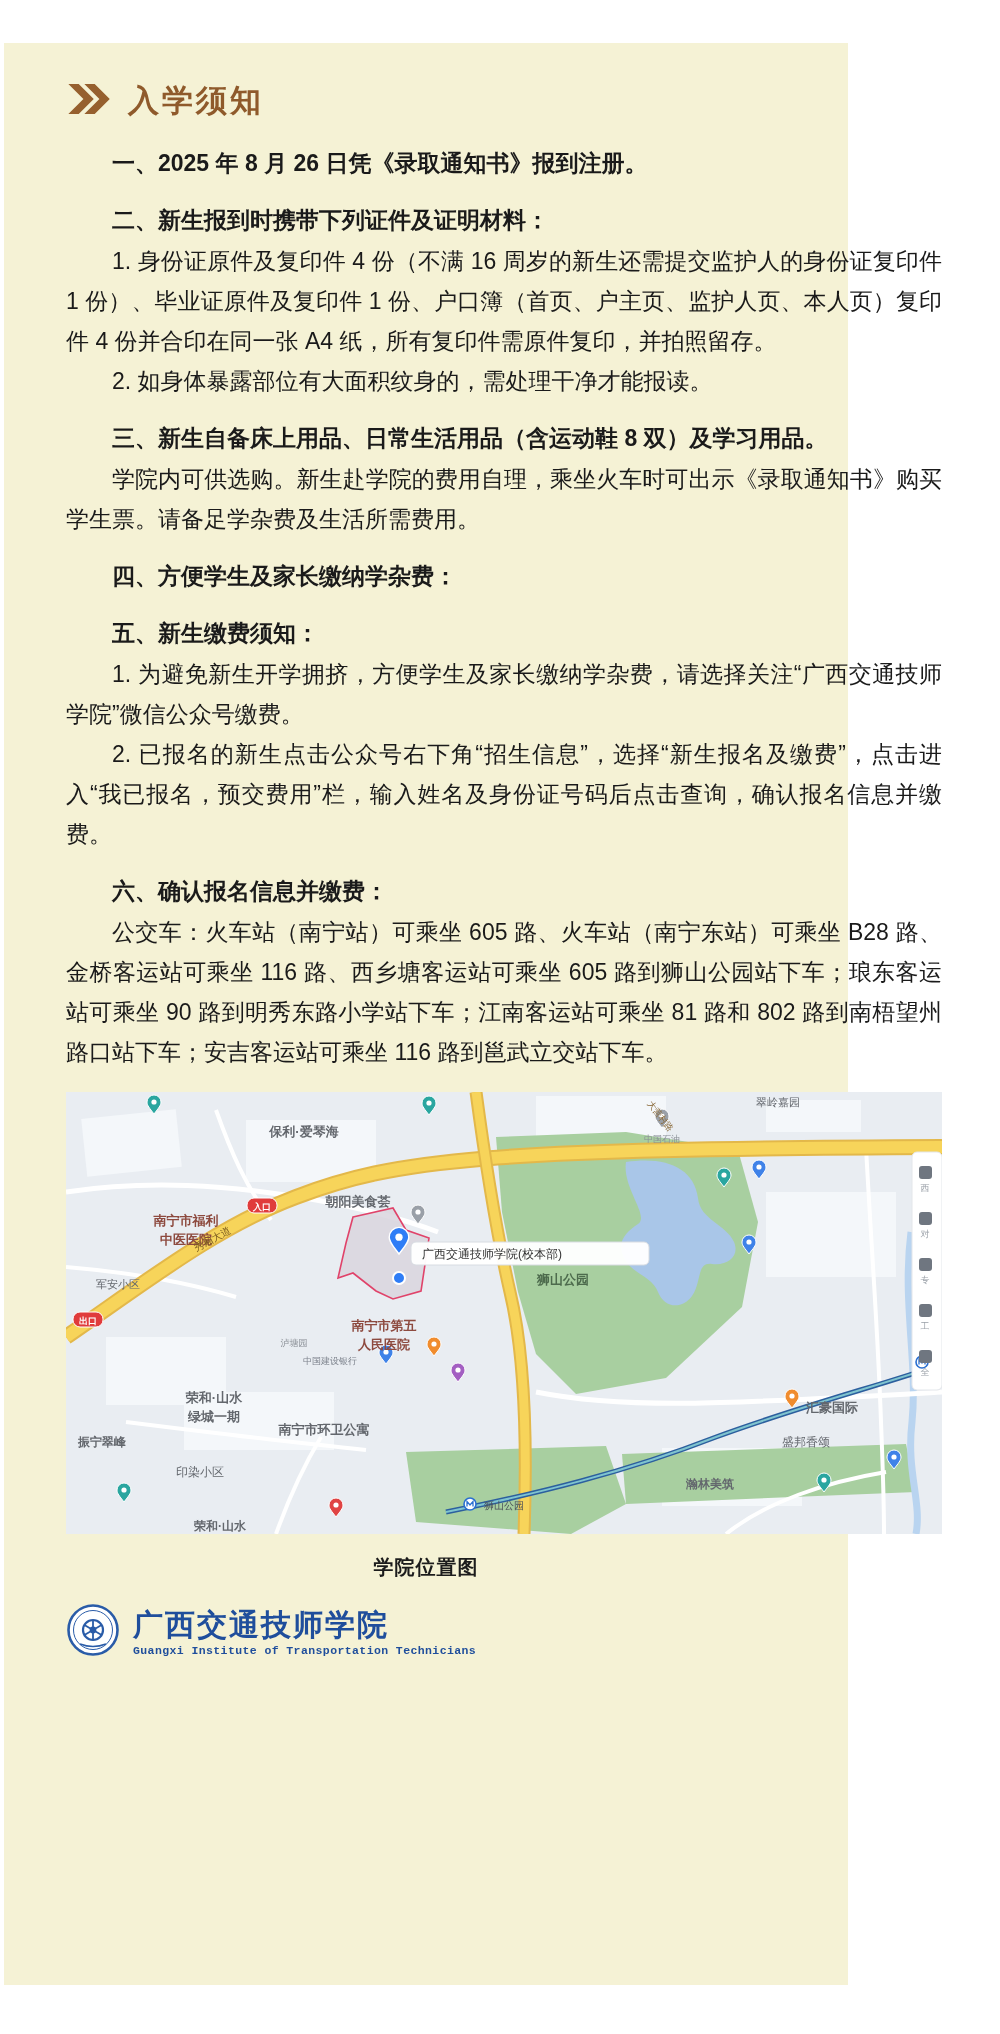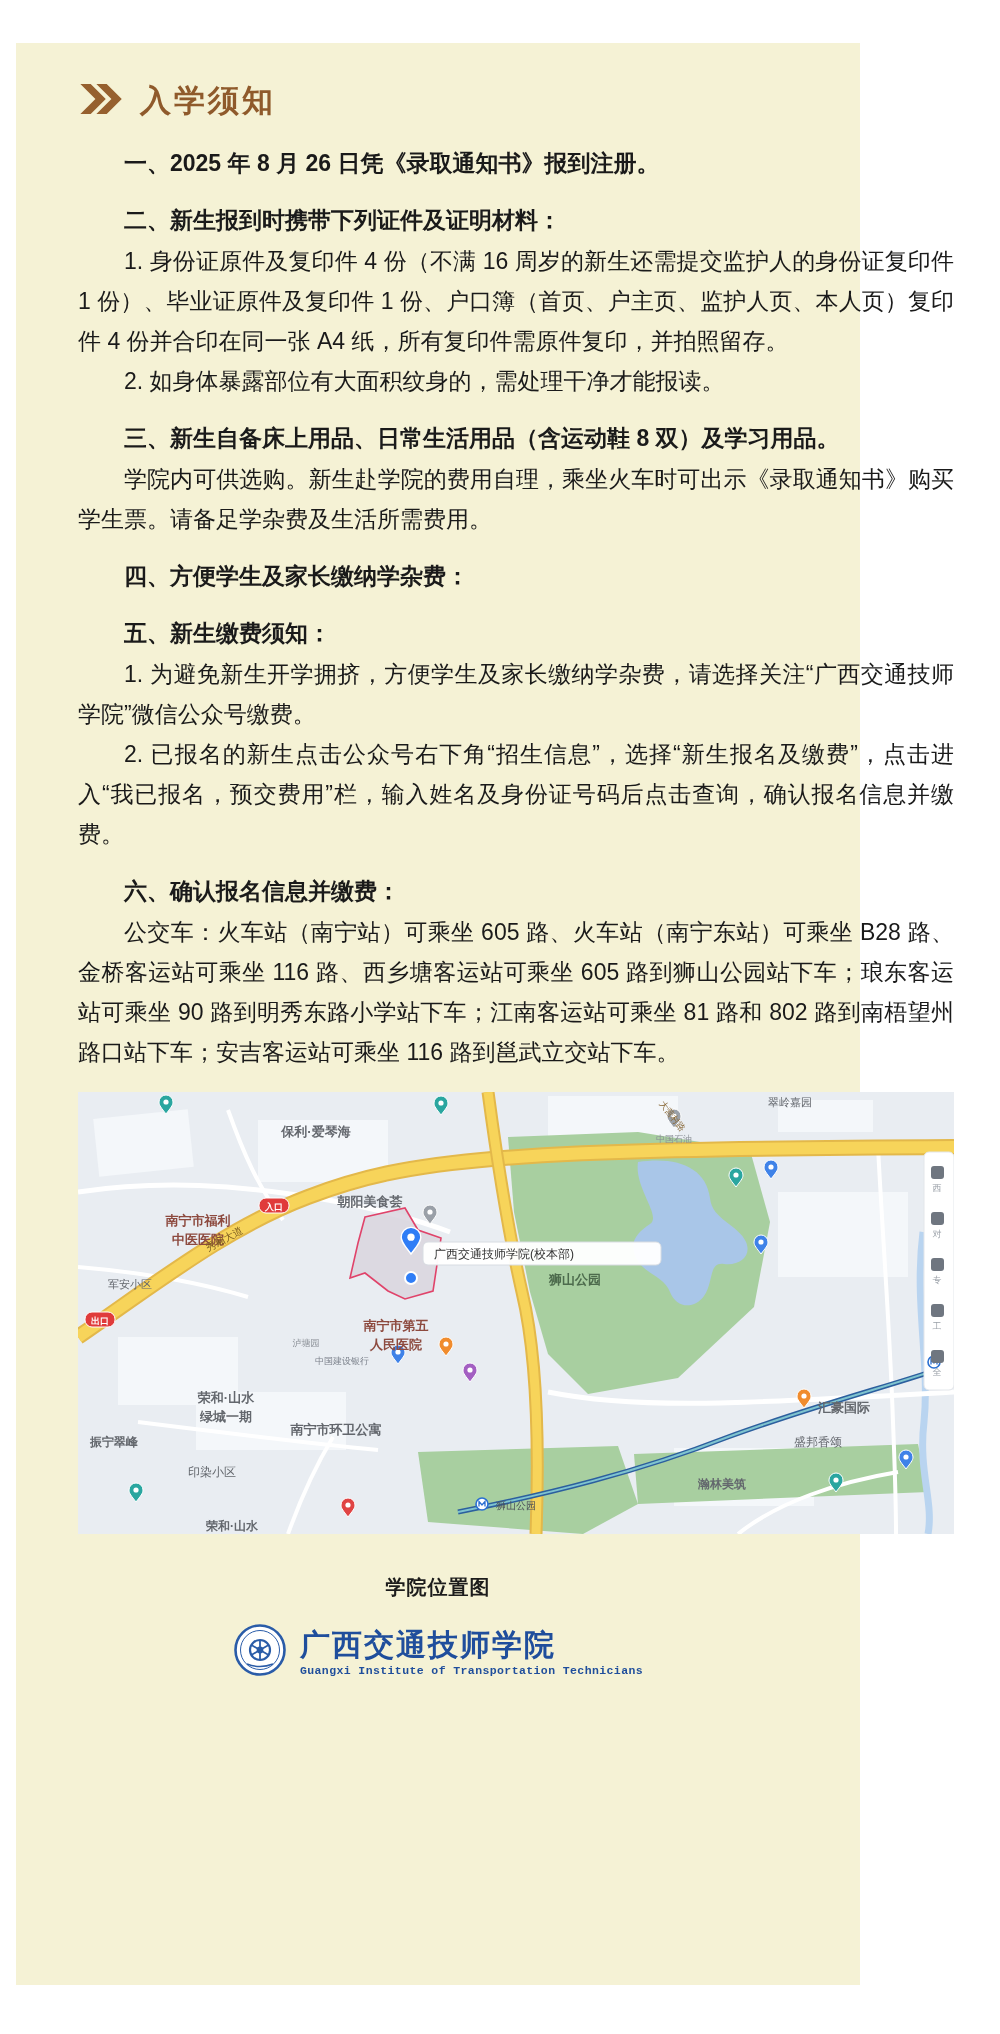--- a/index.html
+++ b/index.html
@@ -2,34 +2,34 @@
 <html style="--page-bg: #ffffff; --sheet-bg: #f5f2d5; --title-color: #8f5a2b; --text-color: #1a1a1a; --logo-blue: #1f4e9c; --map-bg: #e9edf2; --park-green: #a8cfa0; --lake-blue: #a9c6e8; --road-yellow: #f7d45a; --road-casing: #e3b84a; --campus-pink: #e0436a; --badge-red: #e03b3b;"><head>
 <meta charset="utf-8">
 <style>
   :root{
     --page-bg:#ffffff; --sheet-bg:#f5f2d5; --title-color:#8f5a2b; --text-color:#1a1a1a;
     --logo-blue:#1f4e9c; --map-bg:#e9edf2;
   }
   html,body{margin:0;padding:0;}
   body{width:1000px;background:#fff;font-family:"Liberation Sans","DejaVu Sans",sans-serif;}
   .page{position:relative;width:1000px;height:2034px;background:var(--page-bg);overflow:hidden;}
-  .sheet{position:absolute;left:16px;top:43px;width:844px;height:1942px;background:var(--sheet-bg);}
+  .sheet{position:absolute;left:4px;top:43px;width:844px;height:1942px;background:var(--sheet-bg);}
   .inner{padding:34px 62px 0 62px;}
   .title-row{display:flex;align-items:flex-end;gap:14px;margin:4px 0 24px 0;}
   .chev{display:block;}
   h1.page-title{font-family:"DejaVu Serif","Liberation Serif",serif;font-size:31px;line-height:38px;
     color:var(--title-color);margin:0;font-weight:700;letter-spacing:3px;}
   .content{width:876px;}
   .para{font-size:23px;line-height:40px;color:var(--text-color);text-indent:2em;text-align:justify;margin:0;}
   .para.heading{font-weight:700;margin-top:17px;margin-bottom:1px;}
   .map-wrap{margin-top:20px;width:876px;}
   svg.map{display:block;background:var(--map-bg);}
   svg text{font-family:"Liberation Sans","DejaVu Sans",sans-serif;}
-  .caption{text-align:center;font-size:20px;font-weight:700;color:#1c1c1c;margin-top:40px;letter-spacing:1px;}
-  .logo-row{display:flex;justify-content:center;align-items:center;gap:13px;margin-top:22px;}
+  .caption{text-align:center;font-size:20px;font-weight:700;color:#1c1c1c;margin-top:20px;letter-spacing:1px;}
+  .logo-row{display:flex;justify-content:flex-start;align-items:center;gap:13px;margin-top:22px;}
   .logo-names{display:flex;flex-direction:column;align-items:flex-start;}
   .logo-cn{font-size:30px;font-weight:700;color:var(--logo-blue);letter-spacing:2px;line-height:34px;}
   .logo-en{font-size:11.5px;font-weight:700;color:var(--logo-blue);letter-spacing:0.4px;margin-top:2px;font-family:Liberation Mono, monospace;}
 </style>
 </head>
 <body>
 
 <div class="page">
   <div class="sheet">
     <div class="inner">

